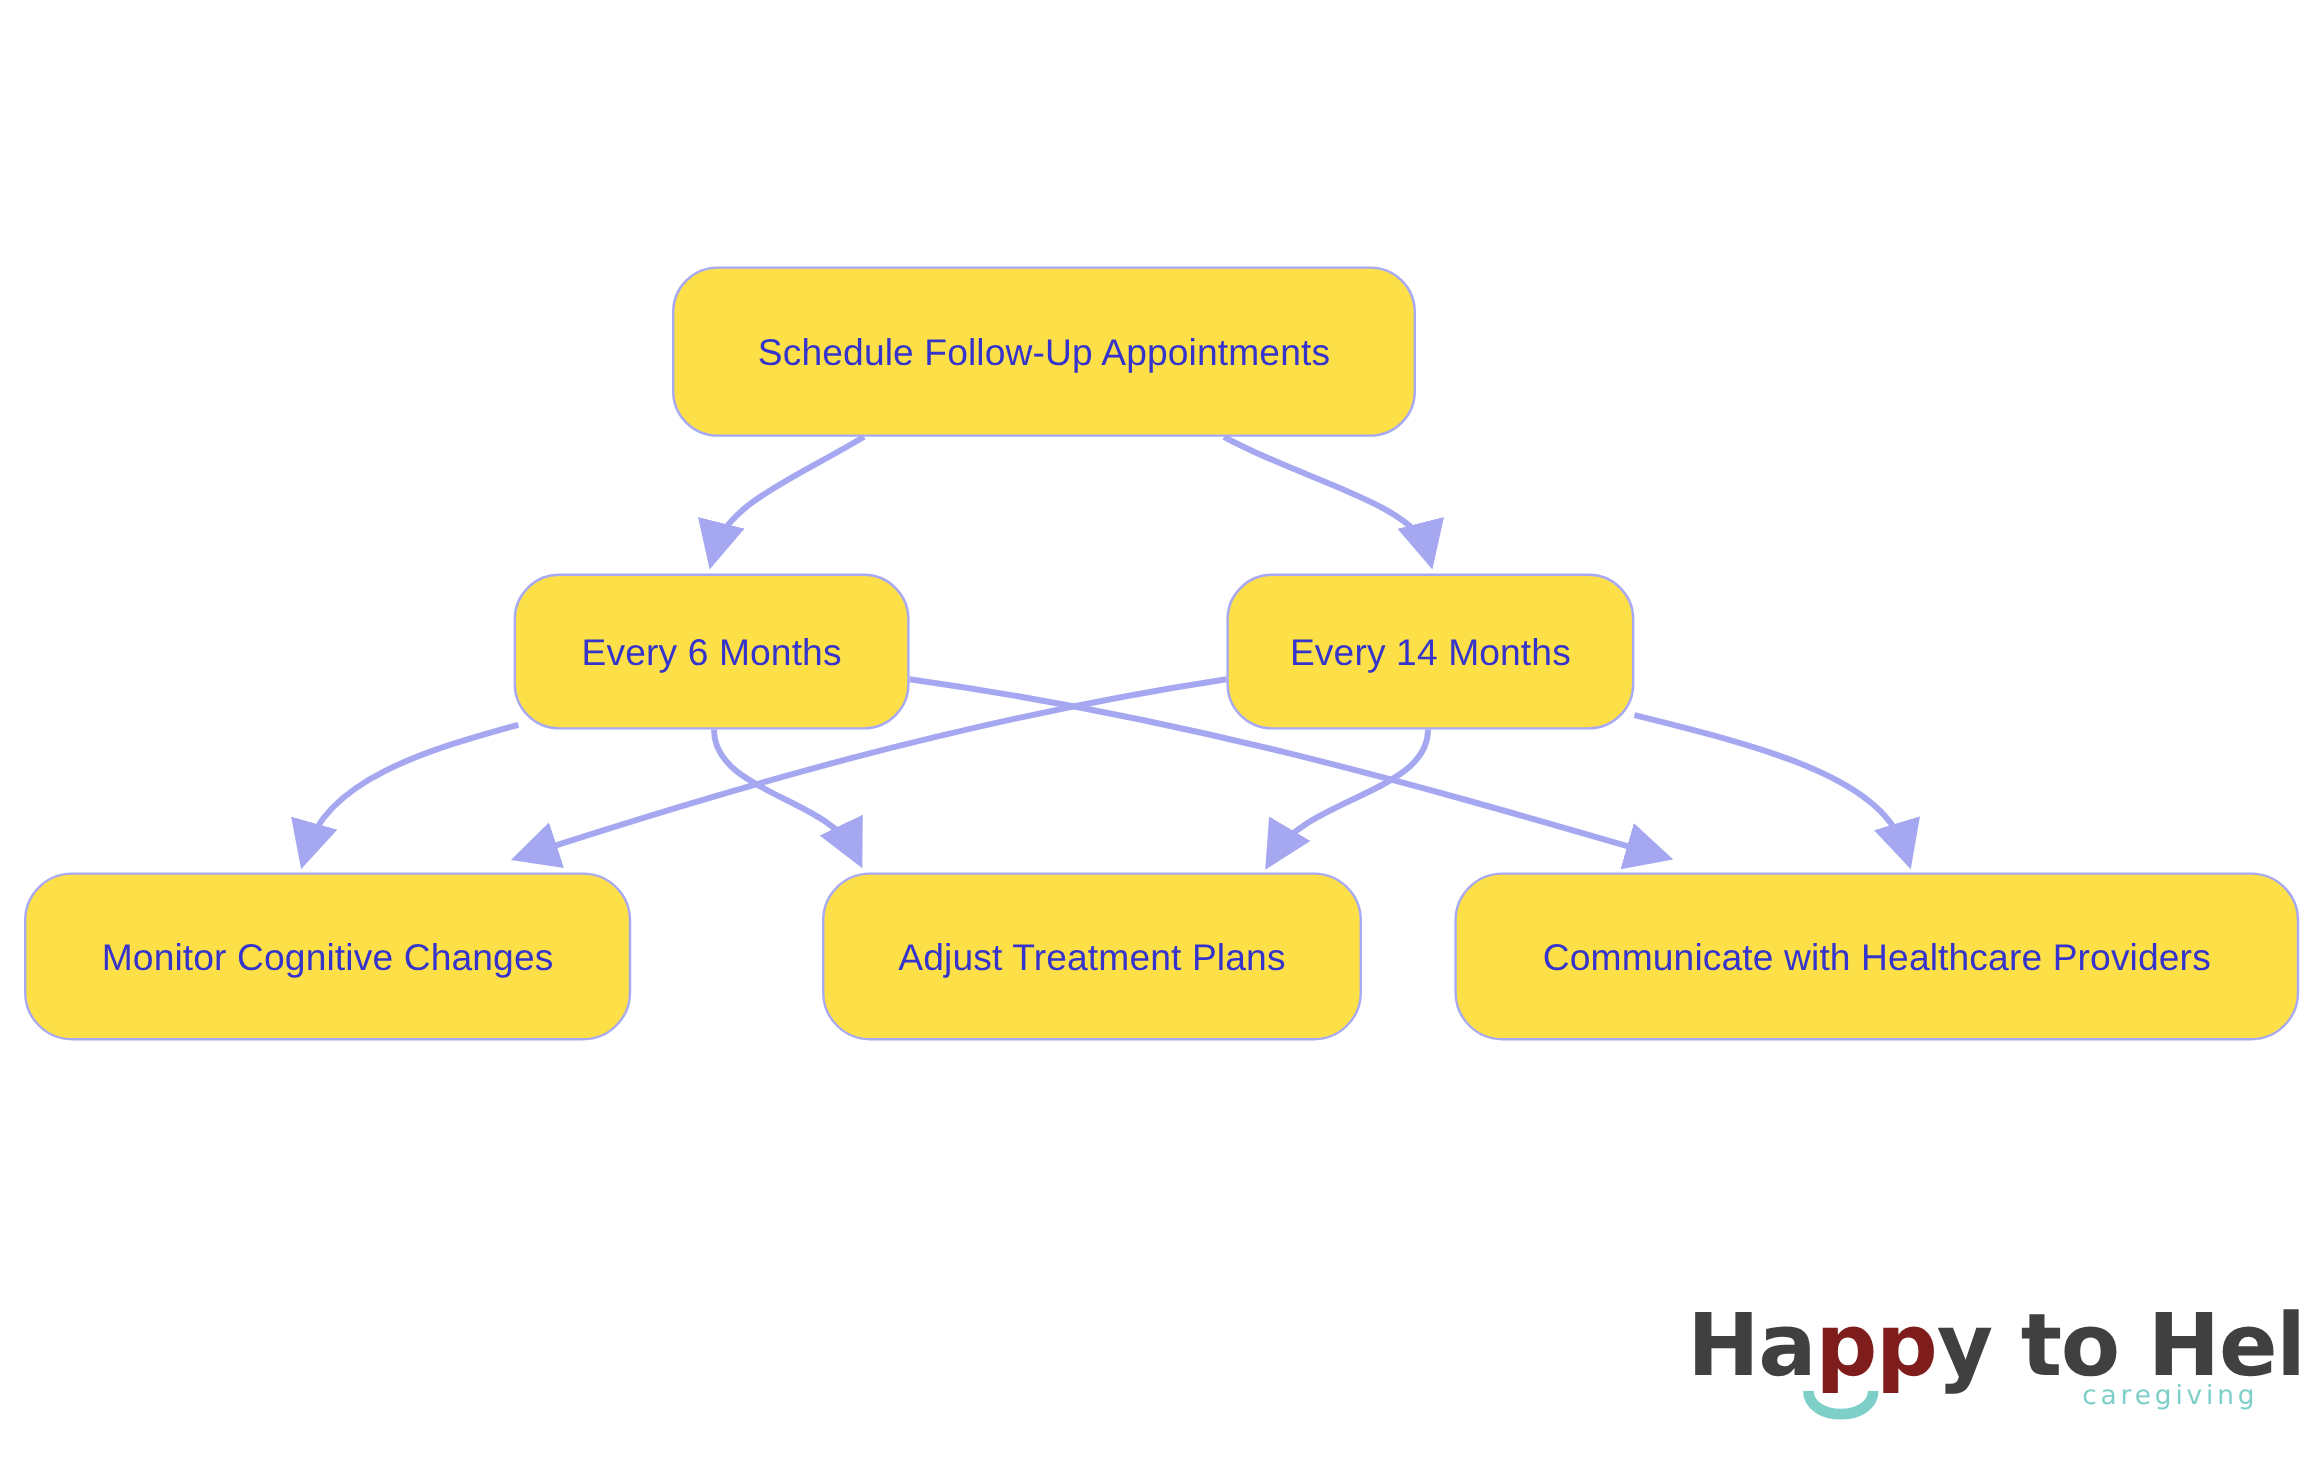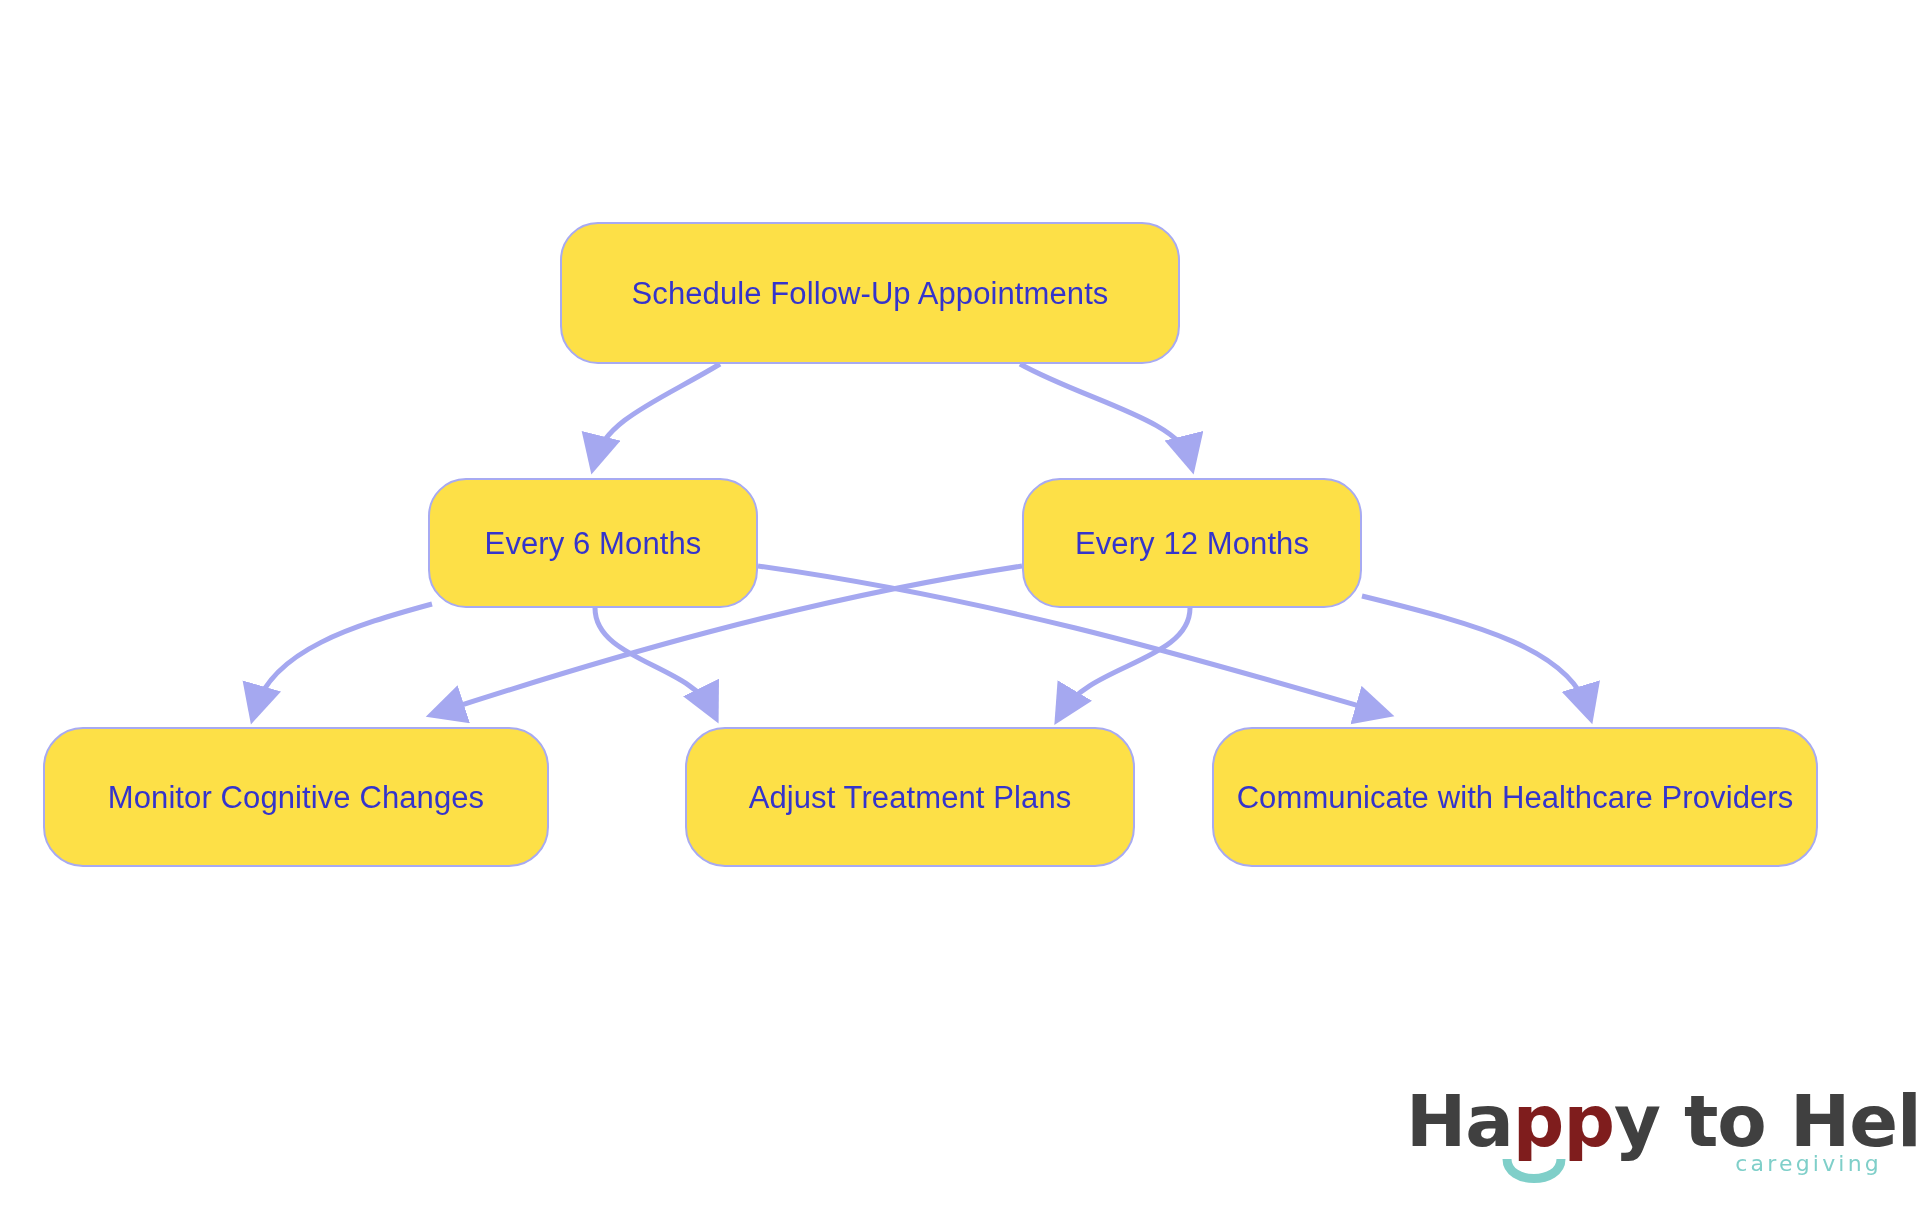--- a/index.html
+++ b/index.html
@@ -120,32 +120,32 @@
 
   <div class="node" id="node-schedule" style="left:560px; top:222px; width:620px; height:142px; border-radius:38px;">
     <span class="node-label">Schedule Follow-Up Appointments</span>
   </div>
 
   <div class="node" id="node-every6" style="left:428px; top:478px; width:330px; height:130px; border-radius:38px;justify-content:center;">
     <span class="node-label">Every 6 Months</span>
   </div>
 
   <div class="node" id="node-every12" style="left:1022px; top:478px; width:340px; height:130px; border-radius:38px;">
-    <span class="node-label">Every 12 Months</span>
+    <span class="node-label">Every 14 Months</span>
   </div>
 
-  <div class="node" id="node-monitor" style="left:20px; top:727px; width:506px; height:140px; border-radius:40px;margin-left:23px;">
+  <div class="node" id="node-monitor" style="left:20px; top:727px; width:506px; height:140px; border-radius:40px;">
     <span class="node-label">Monitor Cognitive Changes</span>
   </div>
 
   <div class="node" id="node-adjust" style="left:644px; top:727px; width:450px; height:140px; border-radius:40px;margin-left:41px;">
     <span class="node-label">Adjust Treatment Plans</span>
   </div>
 
-  <div class="node" id="node-communicate" style="left:1212px; top:727px; width:606px; height:140px; border-radius:40px;">
+  <div class="node" id="node-communicate" style="left:1212px; top:727px; width:704px; height:140px; border-radius:40px;">
     <span class="node-label">Communicate with Healthcare Providers</span>
   </div>
 
   <div id="logo">
     <div class="logo-wordmark"><span class="logo-coral">Ha</span><span class="logo-teal">pp</span><span class="logo-coral">y</span><span class="logo-coral"> to </span><span class="logo-coral">Help</span></div>
 
     <svg class="logo-smile" viewBox="0 0 64 34" xmlns="http://www.w3.org/2000/svg">
       <path d="M 5 0 C 5 26, 59 26, 59 0" fill="none" stroke="#7fcfc9" stroke-width="9" stroke-linecap="butt"></path>
     </svg>
 

